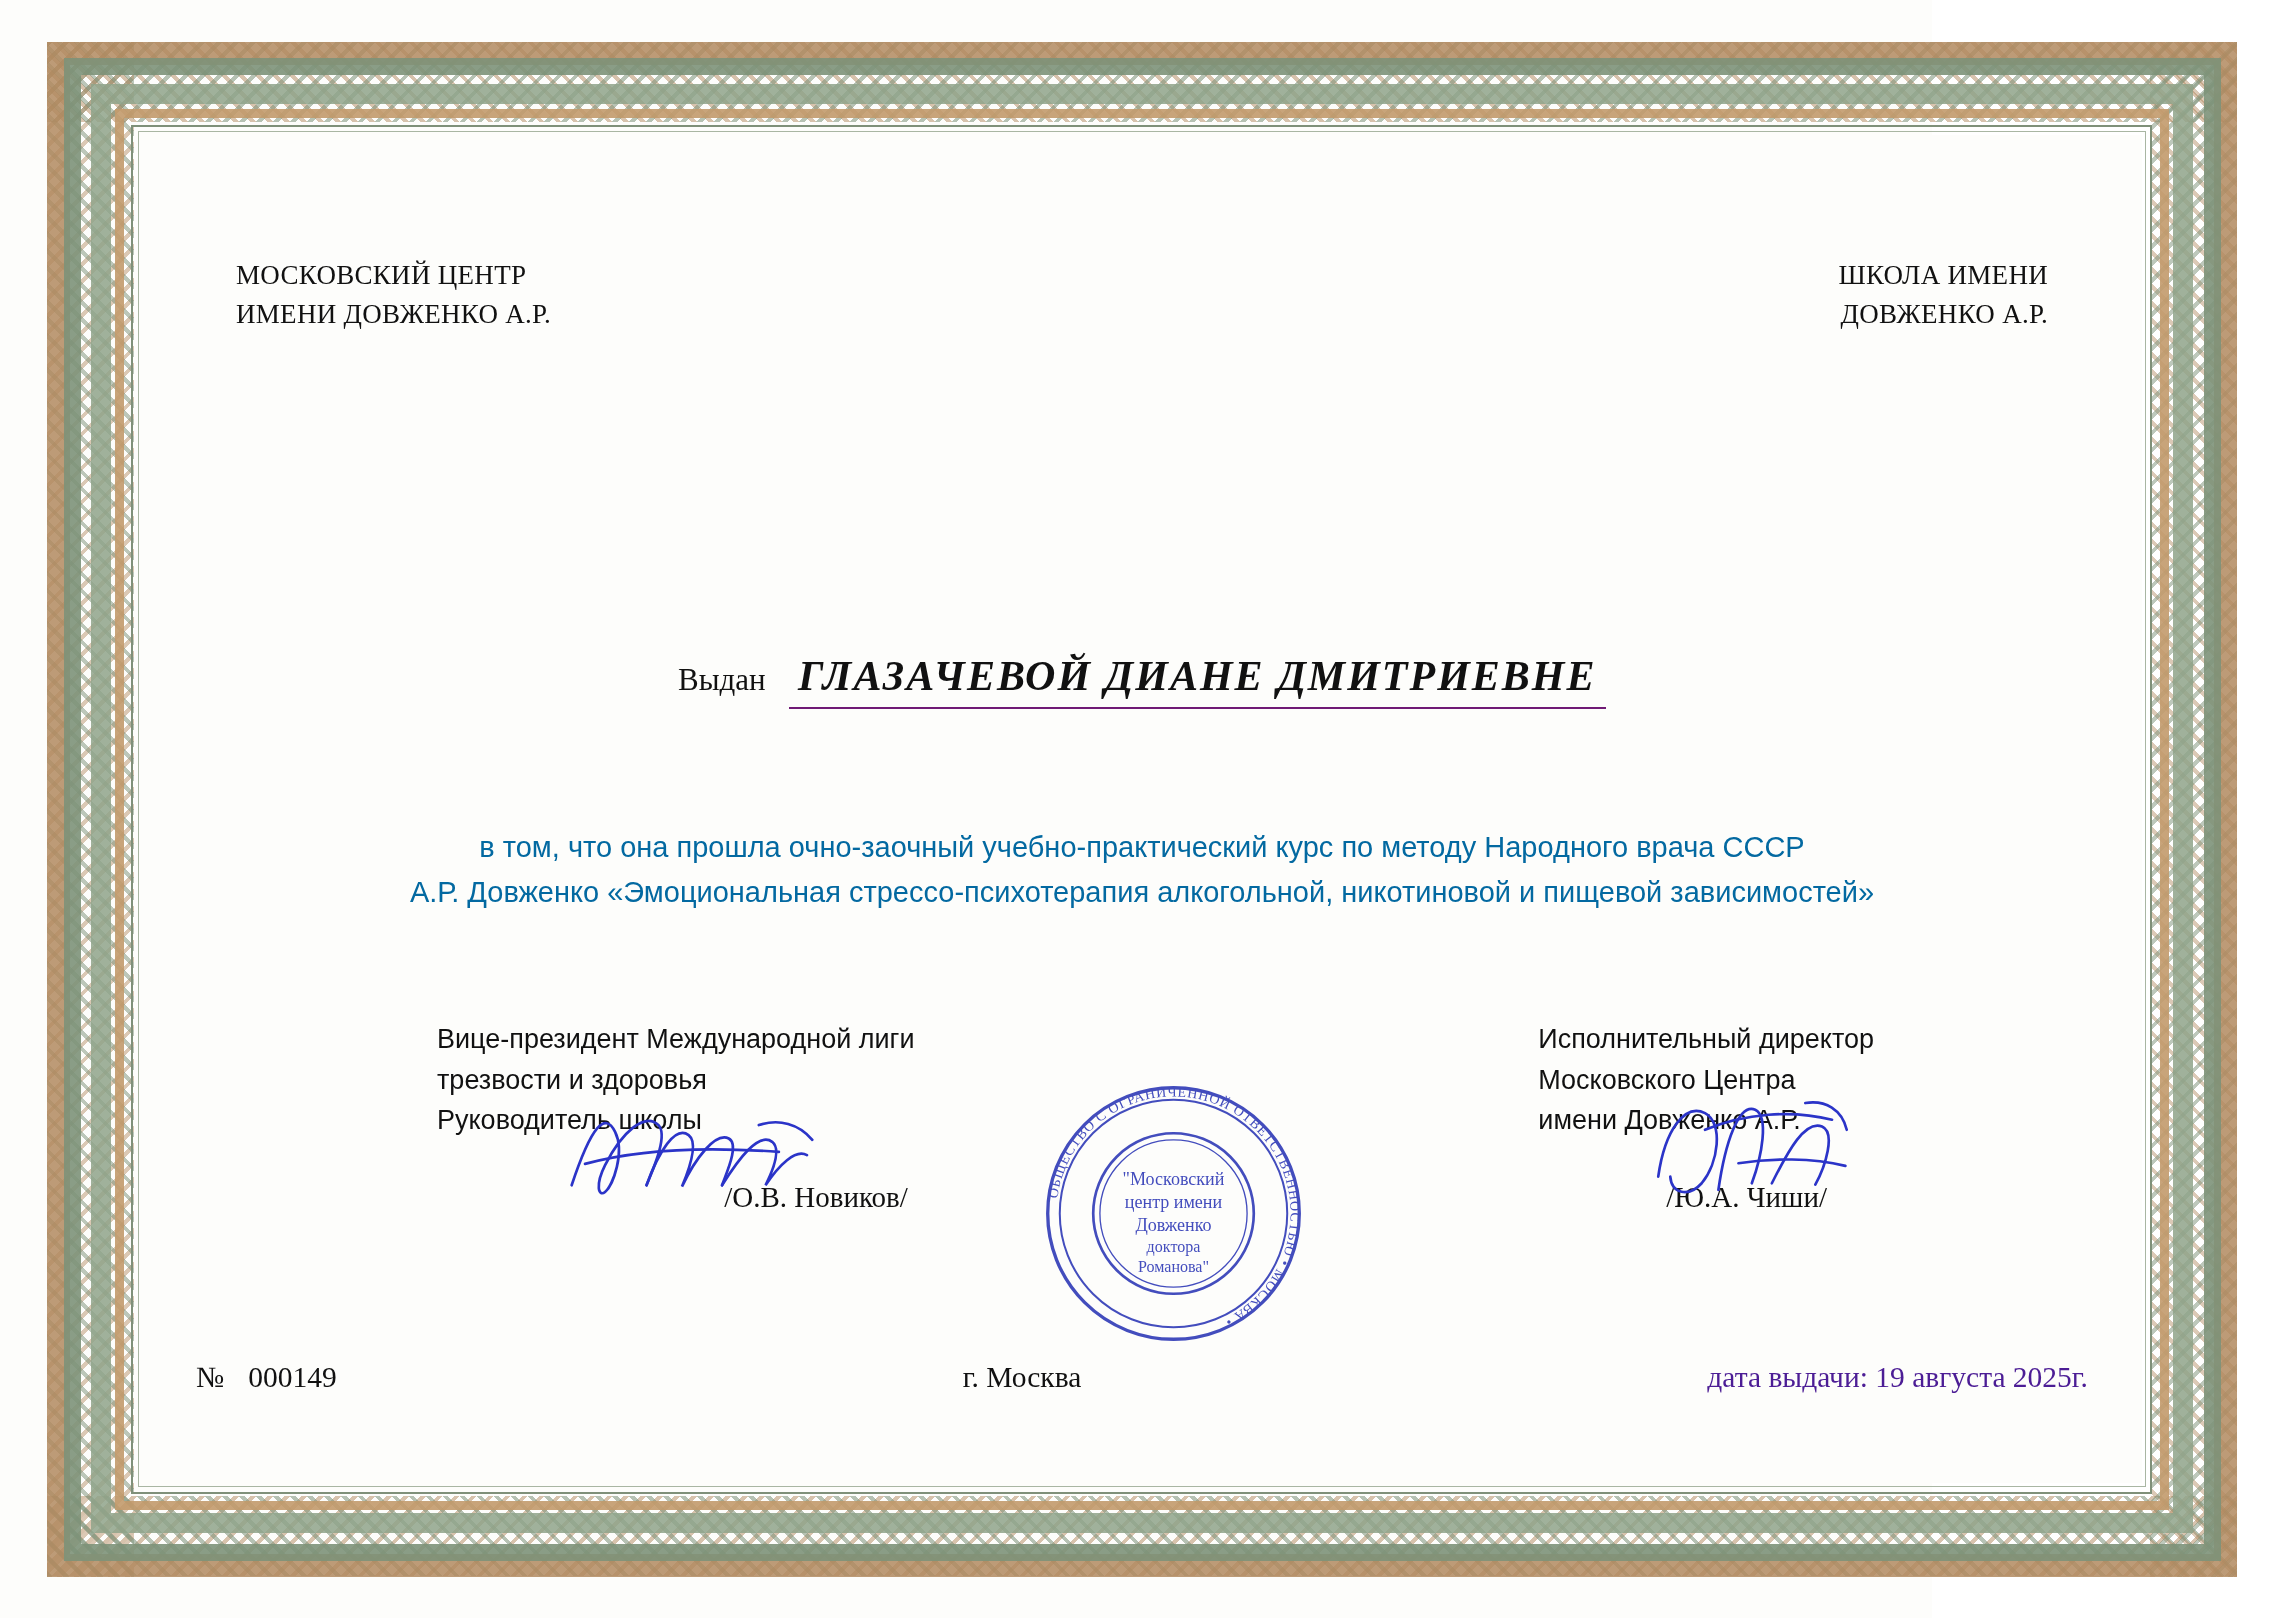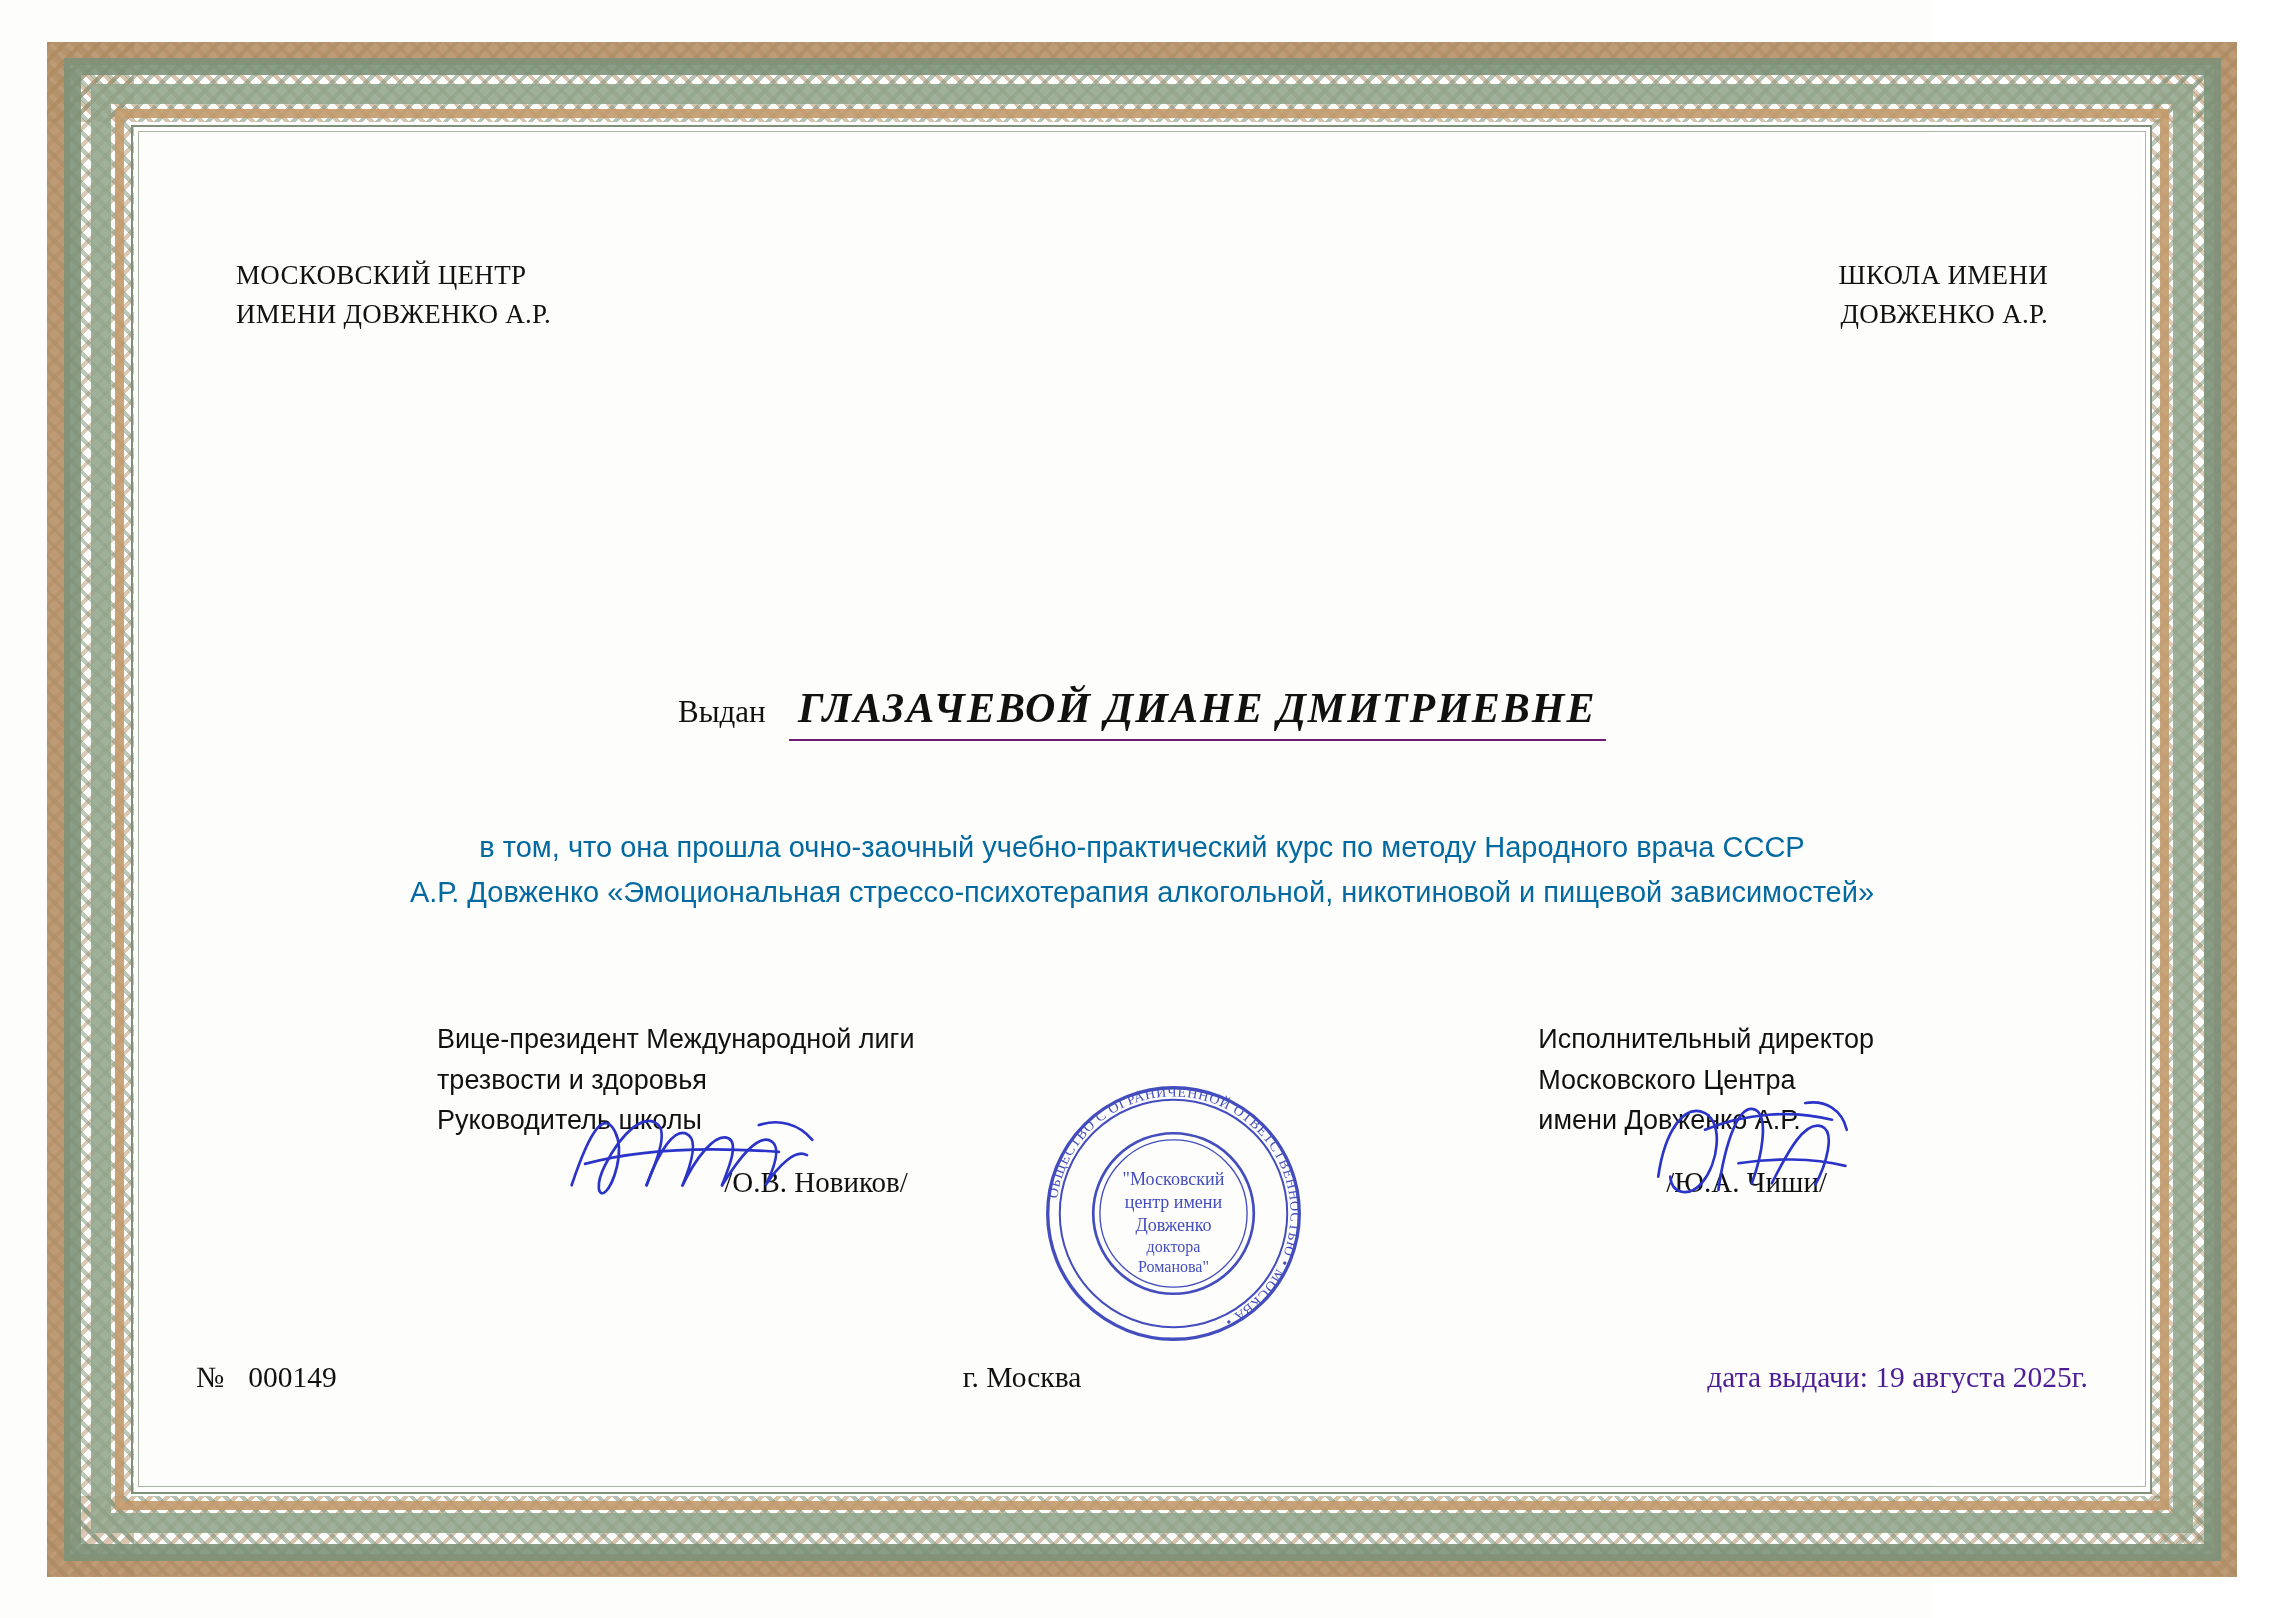--- a/index.html
+++ b/index.html
@@ -167,21 +167,21 @@
     font-style: italic;
     font-weight: bold;
     font-size: 86px;
     letter-spacing: 5.4px;
     color: #1a1a1a;
     text-shadow: 1.3px 0.7px 0 rgba(0,0,0,0.18);
   }
 
   .recipient-row {
     position: absolute;
-    top: 549px;
+    top: 517px;
     width: 2000px;
     display: flex;
     justify-content: center;
     align-items: baseline;
     gap: 23px;
   }
   .recipient-label {
     font-size: 31px;
     color: #111;
   }
@@ -221,21 +221,21 @@
   }
   .sig-block {
     font-family: "Liberation Sans", sans-serif;
     font-size: 27px;
     line-height: 1.5;
     color: #111;
     position: relative;
   }
   .sig-line3 { white-space: nowrap; }
   .sig-name {
-    margin-top: 20px;
+    margin-top: 35px;
     text-align: right;
     padding-right: 6.7px;
     font-family: "Liberation Serif", serif;
     font-size: 29px;
   }
   .sig-right .sig-name { padding-right: 47px; }
 
   
   .scribble {
     position: absolute;

